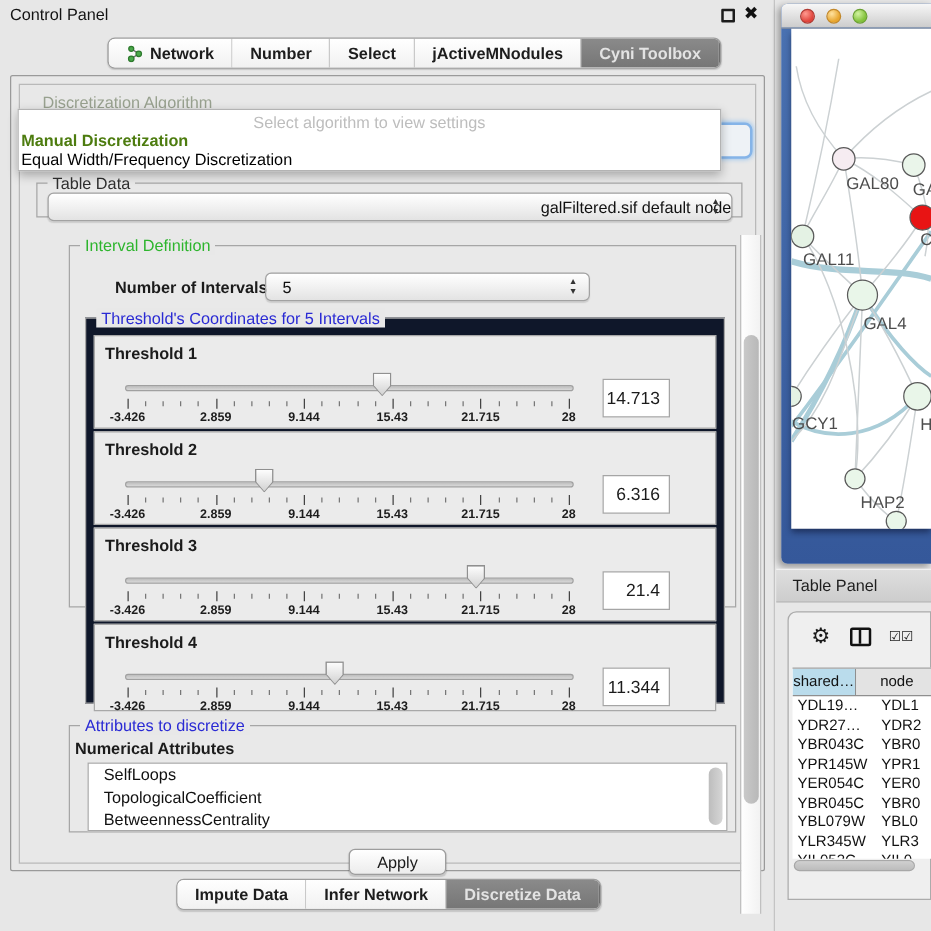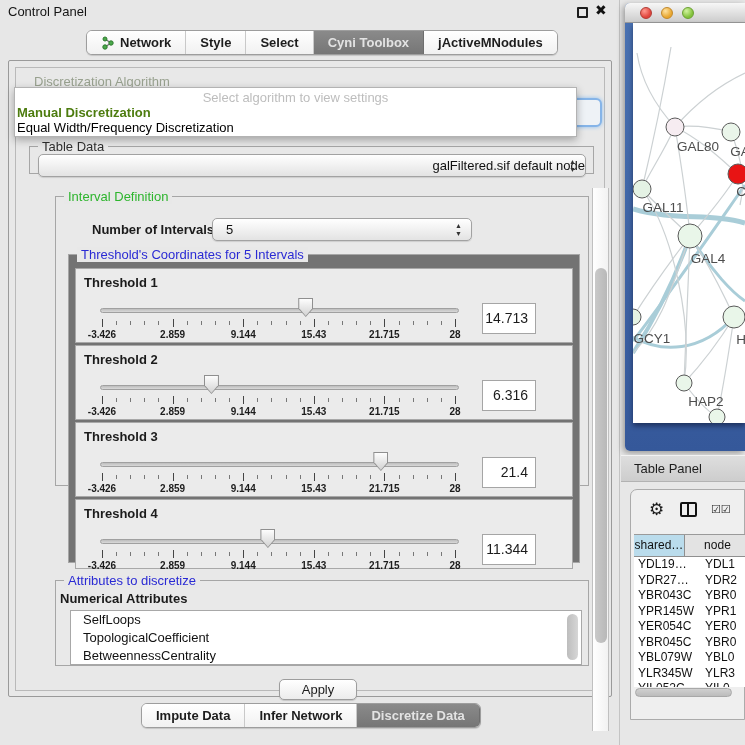--- a/index.html
+++ b/index.html
@@ -122,30 +122,30 @@
         <svg width="14" height="14" viewBox="0 0 14 14">
           <line x1="4" y1="3" x2="10" y2="7" stroke="#6a6a6a" stroke-width="1.2"></line>
           <line x1="10" y1="7" x2="4" y2="11" stroke="#6a6a6a" stroke-width="1.2"></line>
           <circle cx="4" cy="3" r="2" fill="#4aa84a" stroke="#2e7a2e"></circle>
           <circle cx="10" cy="7" r="2.2" fill="#4aa84a" stroke="#2e7a2e"></circle>
           <circle cx="4" cy="11" r="2.2" fill="#4aa84a" stroke="#2e7a2e"></circle>
         </svg>
         <span>Network</span>
       </div>
       <div class="seg">
-        <span>Style</span>
+        <span>Number</span>
       </div>
       <div class="seg">
         <span>Select</span>
       </div>
+      <div class="seg">
+        <span>jActiveMNodules</span>
+      </div>
       <div class="seg selected">
         <span>Cyni Toolbox</span>
-      </div>
-      <div class="seg">
-        <span>jActiveMNodules</span>
       </div>
     </div>
 
     <div id="outer-panel">
       <div id="inner-panel">
 
         <span id="algo-group-label" style="position:absolute; left:18px; top:6px;">Discretization Algorithm</span>
 
         <div id="algo-combo-fragment" style="position:absolute; left:550px; top:30px; z-index:40;"></div>
 
@@ -165,21 +165,21 @@
 
           <span style="position:absolute; left:36px; top:25px; font-weight:bold;">Number of Intervals</span>
           <div class="combo" style="left:156px; top:21px; width:260px;">
             <span class="combo-text">5</span>
             <span class="stepper">
               <span>▲</span>
                 <span>▼</span>
             </span>
           </div>
 
-          <div class="group" style="left:12px; top:57px; width:512px; height:309px; background:#737373;">
+          <div class="group" style="left:12px; top:57px; width:512px; height:309px; background:#0f172a;">
             <span class="group-title blue-title nowrap">Threshold's Coordinates for 5 Intervals</span>
 
             <div class="threshold-box" style="top:13px; height:75px;">
               <span class="th-label">Threshold 1</span>
               <div class="track"></div>
               <div class="thumb" style="left: 222.251px;"></div>
               <div class="ticks">
                   <div class="tick major" style="left: 0px;"></div>
                   <div class="tick" style="left: 14.12px;"></div>
                   <div class="tick" style="left: 28.24px;"></div>

